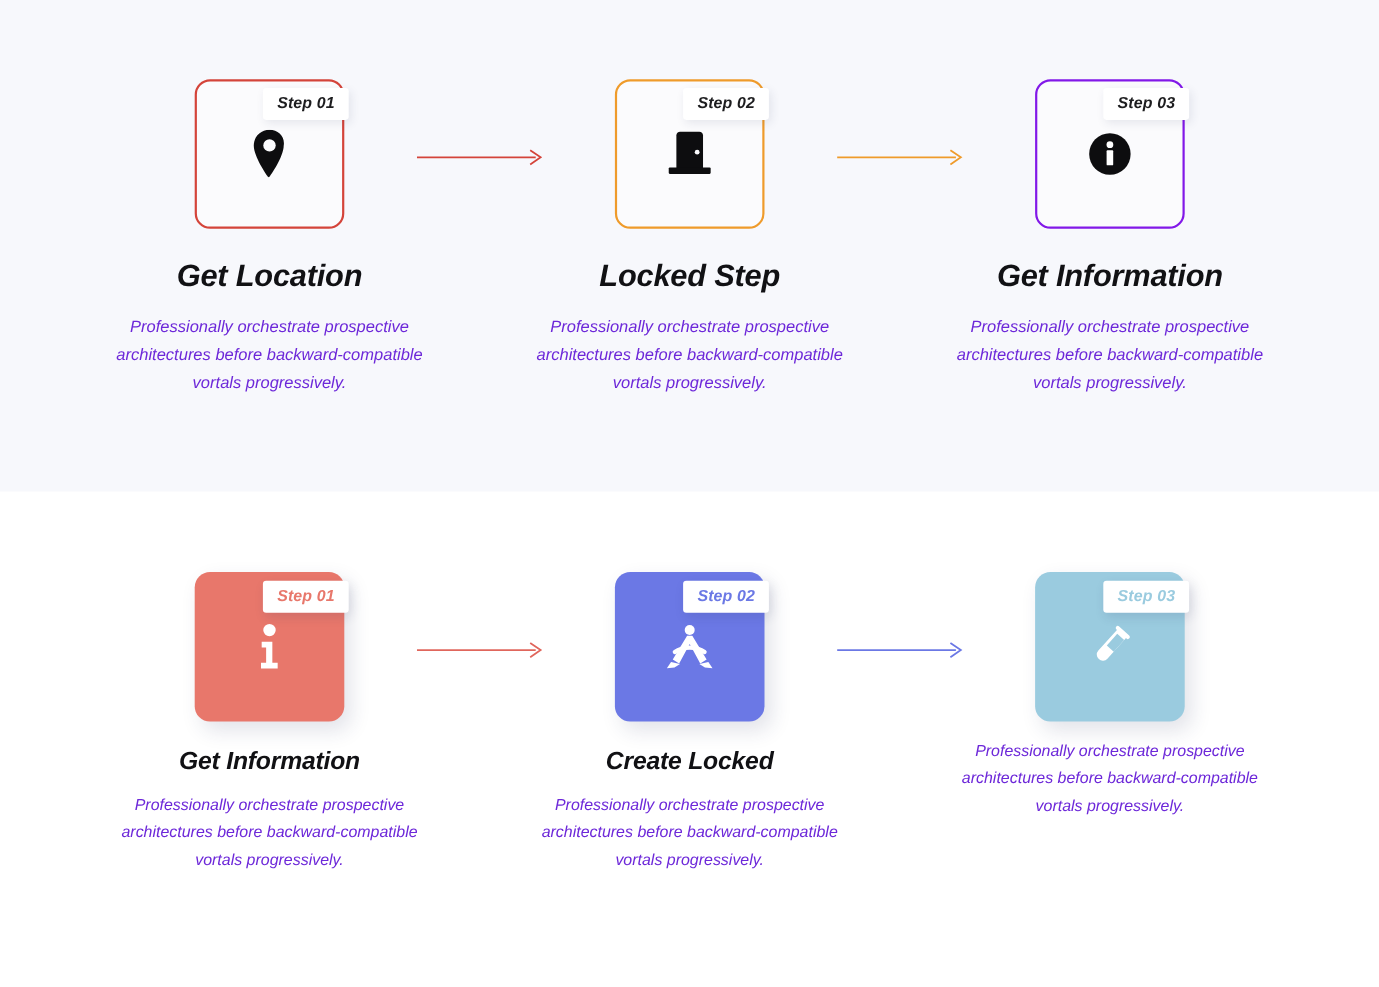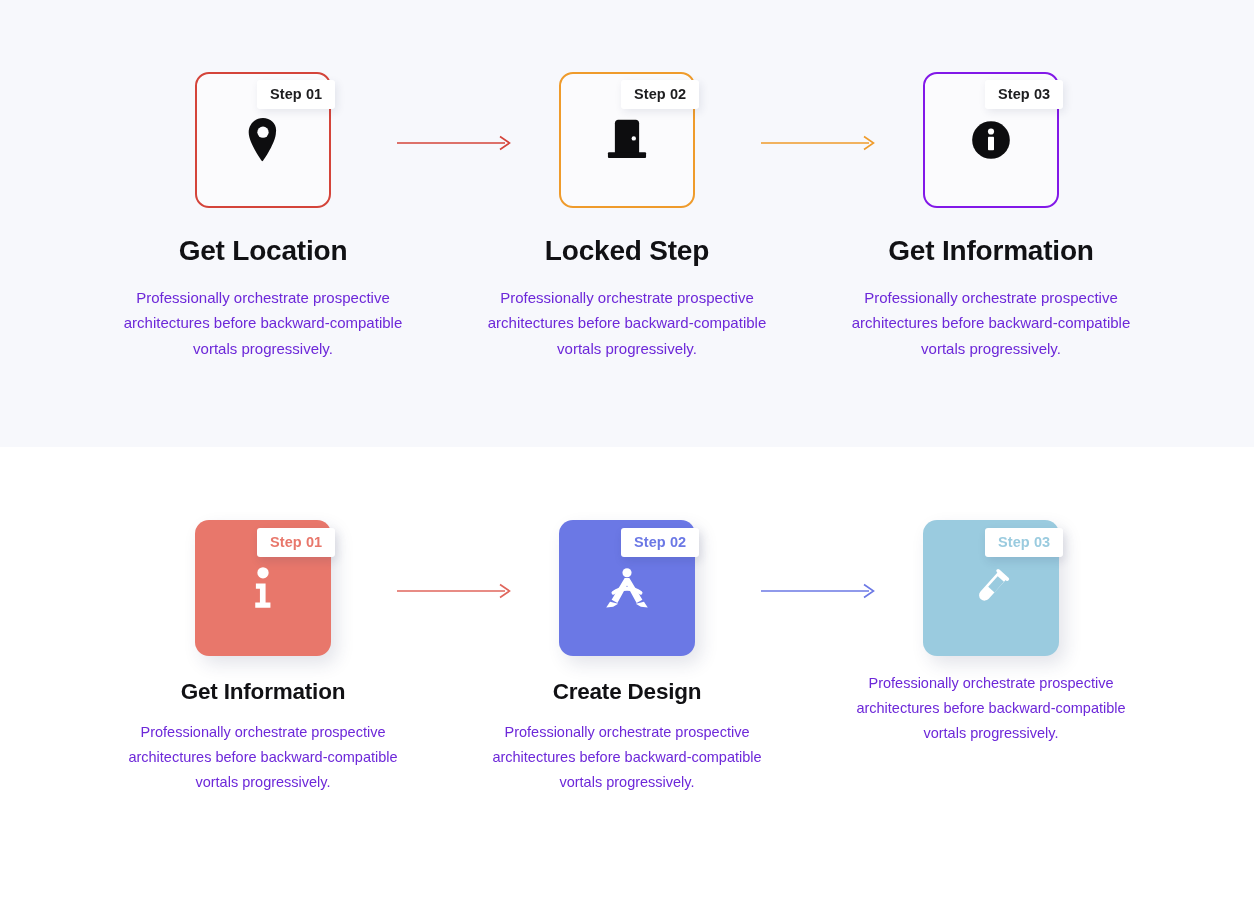--- a/index.html
+++ b/index.html
@@ -34,21 +34,22 @@
     background: #ffffff;
     height: 450px;
     padding-top: 73px;
   }
 
   
   .steps-row {
     display: flex;
     justify-content: center;
     align-items: flex-start;
-    gap: 0;
+    gap: 18px;
+    font-style: italic;
   }
   .step {
     width: 364px;
     display: flex;
     flex-direction: column;
     align-items: center;
     position: relative;
   }
 
   
@@ -224,21 +225,21 @@
           <div class="card filled" style="background:#6b78e5;"></div>
           <svg class="icon" width="44" height="42" viewBox="0 0 28 26" style="position:absolute;left:46px;top:47px;">
             <circle cx="14" cy="3.3" r="2.9" fill="#ffffff"></circle>
             <path d="M12.5 6.6 L4.2 20.4 L7.9 22.6 L14 11.4 L20.1 22.6 L23.8 20.4 L15.5 6.6 Z" fill="#ffffff"></path>
             <path d="M3.2 21.8 L0.8 25.4 L5.2 25.0 L8.4 23.0 Z" fill="#ffffff"></path>
             <path d="M24.8 21.8 L27.2 25.4 L22.8 25.0 L19.6 23.0 Z" fill="#ffffff"></path>
             <path d="M5.4 16 C10 12.6 18 12.6 22.6 16" stroke="#ffffff" stroke-width="2.5" fill="none" stroke-linecap="round"></path>
           </svg>
           <div class="badge tinted" style="color:#6b78e5;">Step 02</div>
         </div>
-        <div class="title">Create Design</div>
+        <div class="title">Create Locked</div>
         <div class="desc">Professionally orchestrate prospective architectures before backward-compatible vortals progressively.</div>
         <svg class="arrow" viewBox="0 0 118 18">
           <path d="M0 9 H108" stroke="#6b78e5" stroke-width="1.6" fill="none"></path>
           <path d="M103 2.5 L112.5 9 L103 15.5" stroke="#6b78e5" stroke-width="1.6" fill="none"></path>
         </svg>
       </div>
 
       <div class="step">
         <div class="card-wrap">
           <div class="card filled" style="background:#9acbdf;"></div>

